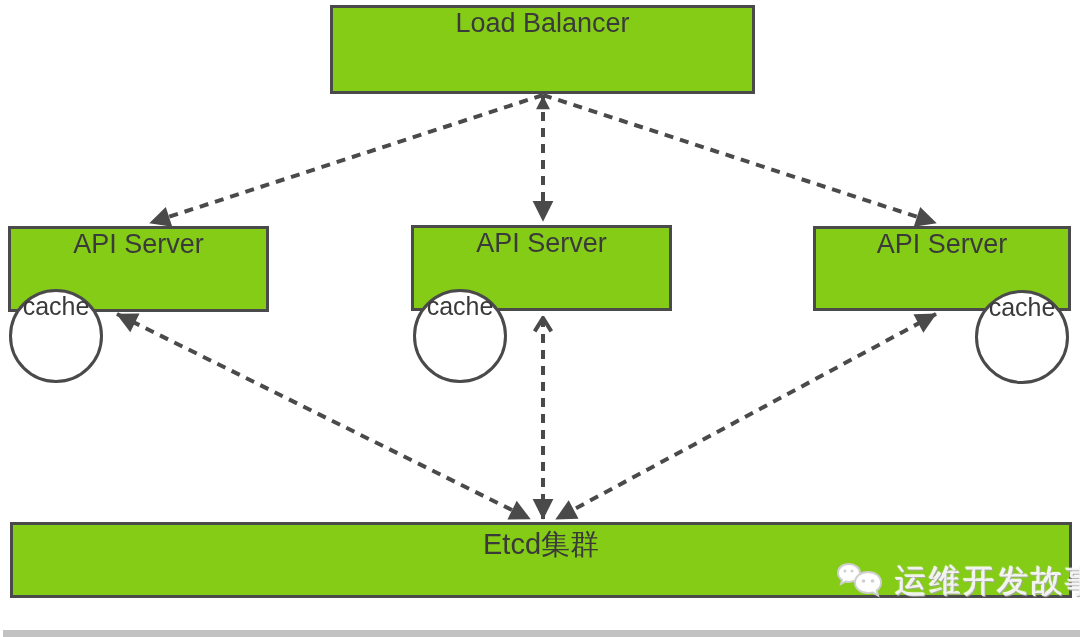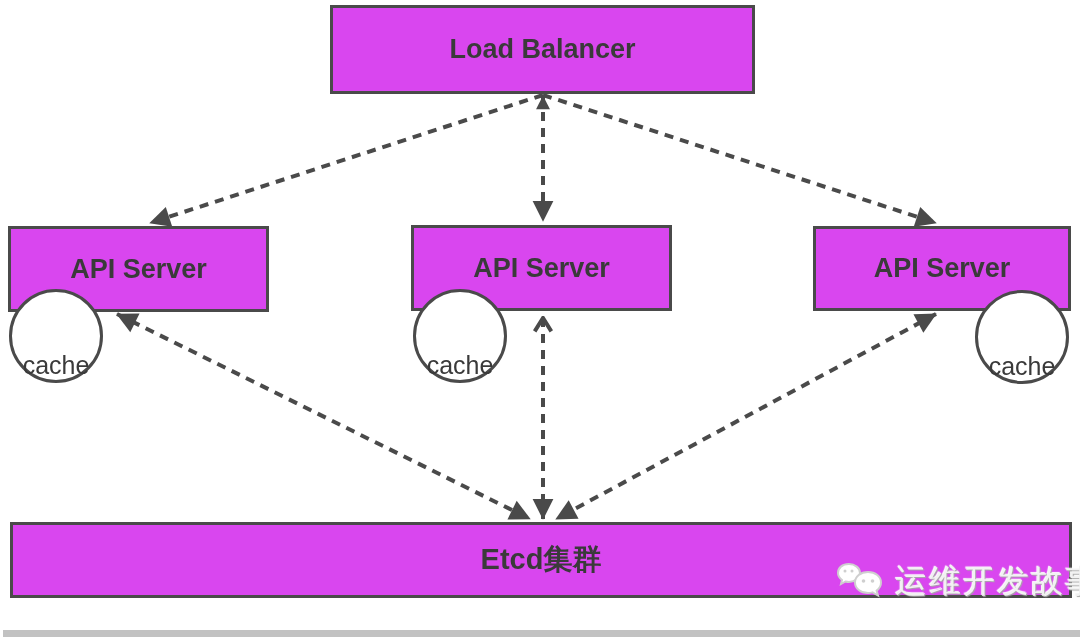--- a/index.html
+++ b/index.html
@@ -7,40 +7,39 @@
   .stage{
     position:relative;
     width:1080px;height:637px;
     background:#ffffff;
     overflow:hidden;
   }
   .node{
     position:absolute;
     box-sizing:border-box;
     border:3px solid #4a4a4a;
-    background:#d946ef;
-    display:flex;align-items:center;justify-content:center;
+    background:#84cc16;
+    display:flex;justify-content:center;
     color:#3a3a3a;
     font-size:27px;
     z-index:2;
-    font-weight:bold;
   }
   .node-lb   {left:330px;top:5px;  width:425px;height:89px;}
   .node-apiL {left:8px;  top:226px;width:261px;height:86px;}
   .node-apiC {left:411px;top:225px;width:261px;height:86px;}
   .node-apiR {left:813px;top:226px;width:258px;height:85px;}
   .node-etcd {left:10px; top:522px;width:1062px;height:76px;font-size:29px;}
   .cache{
     position:absolute;
     box-sizing:border-box;
     width:94px;height:94px;
     border:3px solid #4a4a4a;
     border-radius:50%;
     background:#ffffff;
-    display:flex;align-items:flex-end;justify-content:center;
+    display:flex;align-items:flex-start;justify-content:center;
     color:#3a3a3a;font-size:25px;
     z-index:3;
   }
   .cache-left  {left:9px;  top:289px;}
   .cache-center{left:413px;top:289px;}
   .cache-right {left:975px;top:290px;}
   .edges{
     position:absolute;left:0;top:0;width:1080px;height:637px;
     z-index:4;pointer-events:none;
   }

